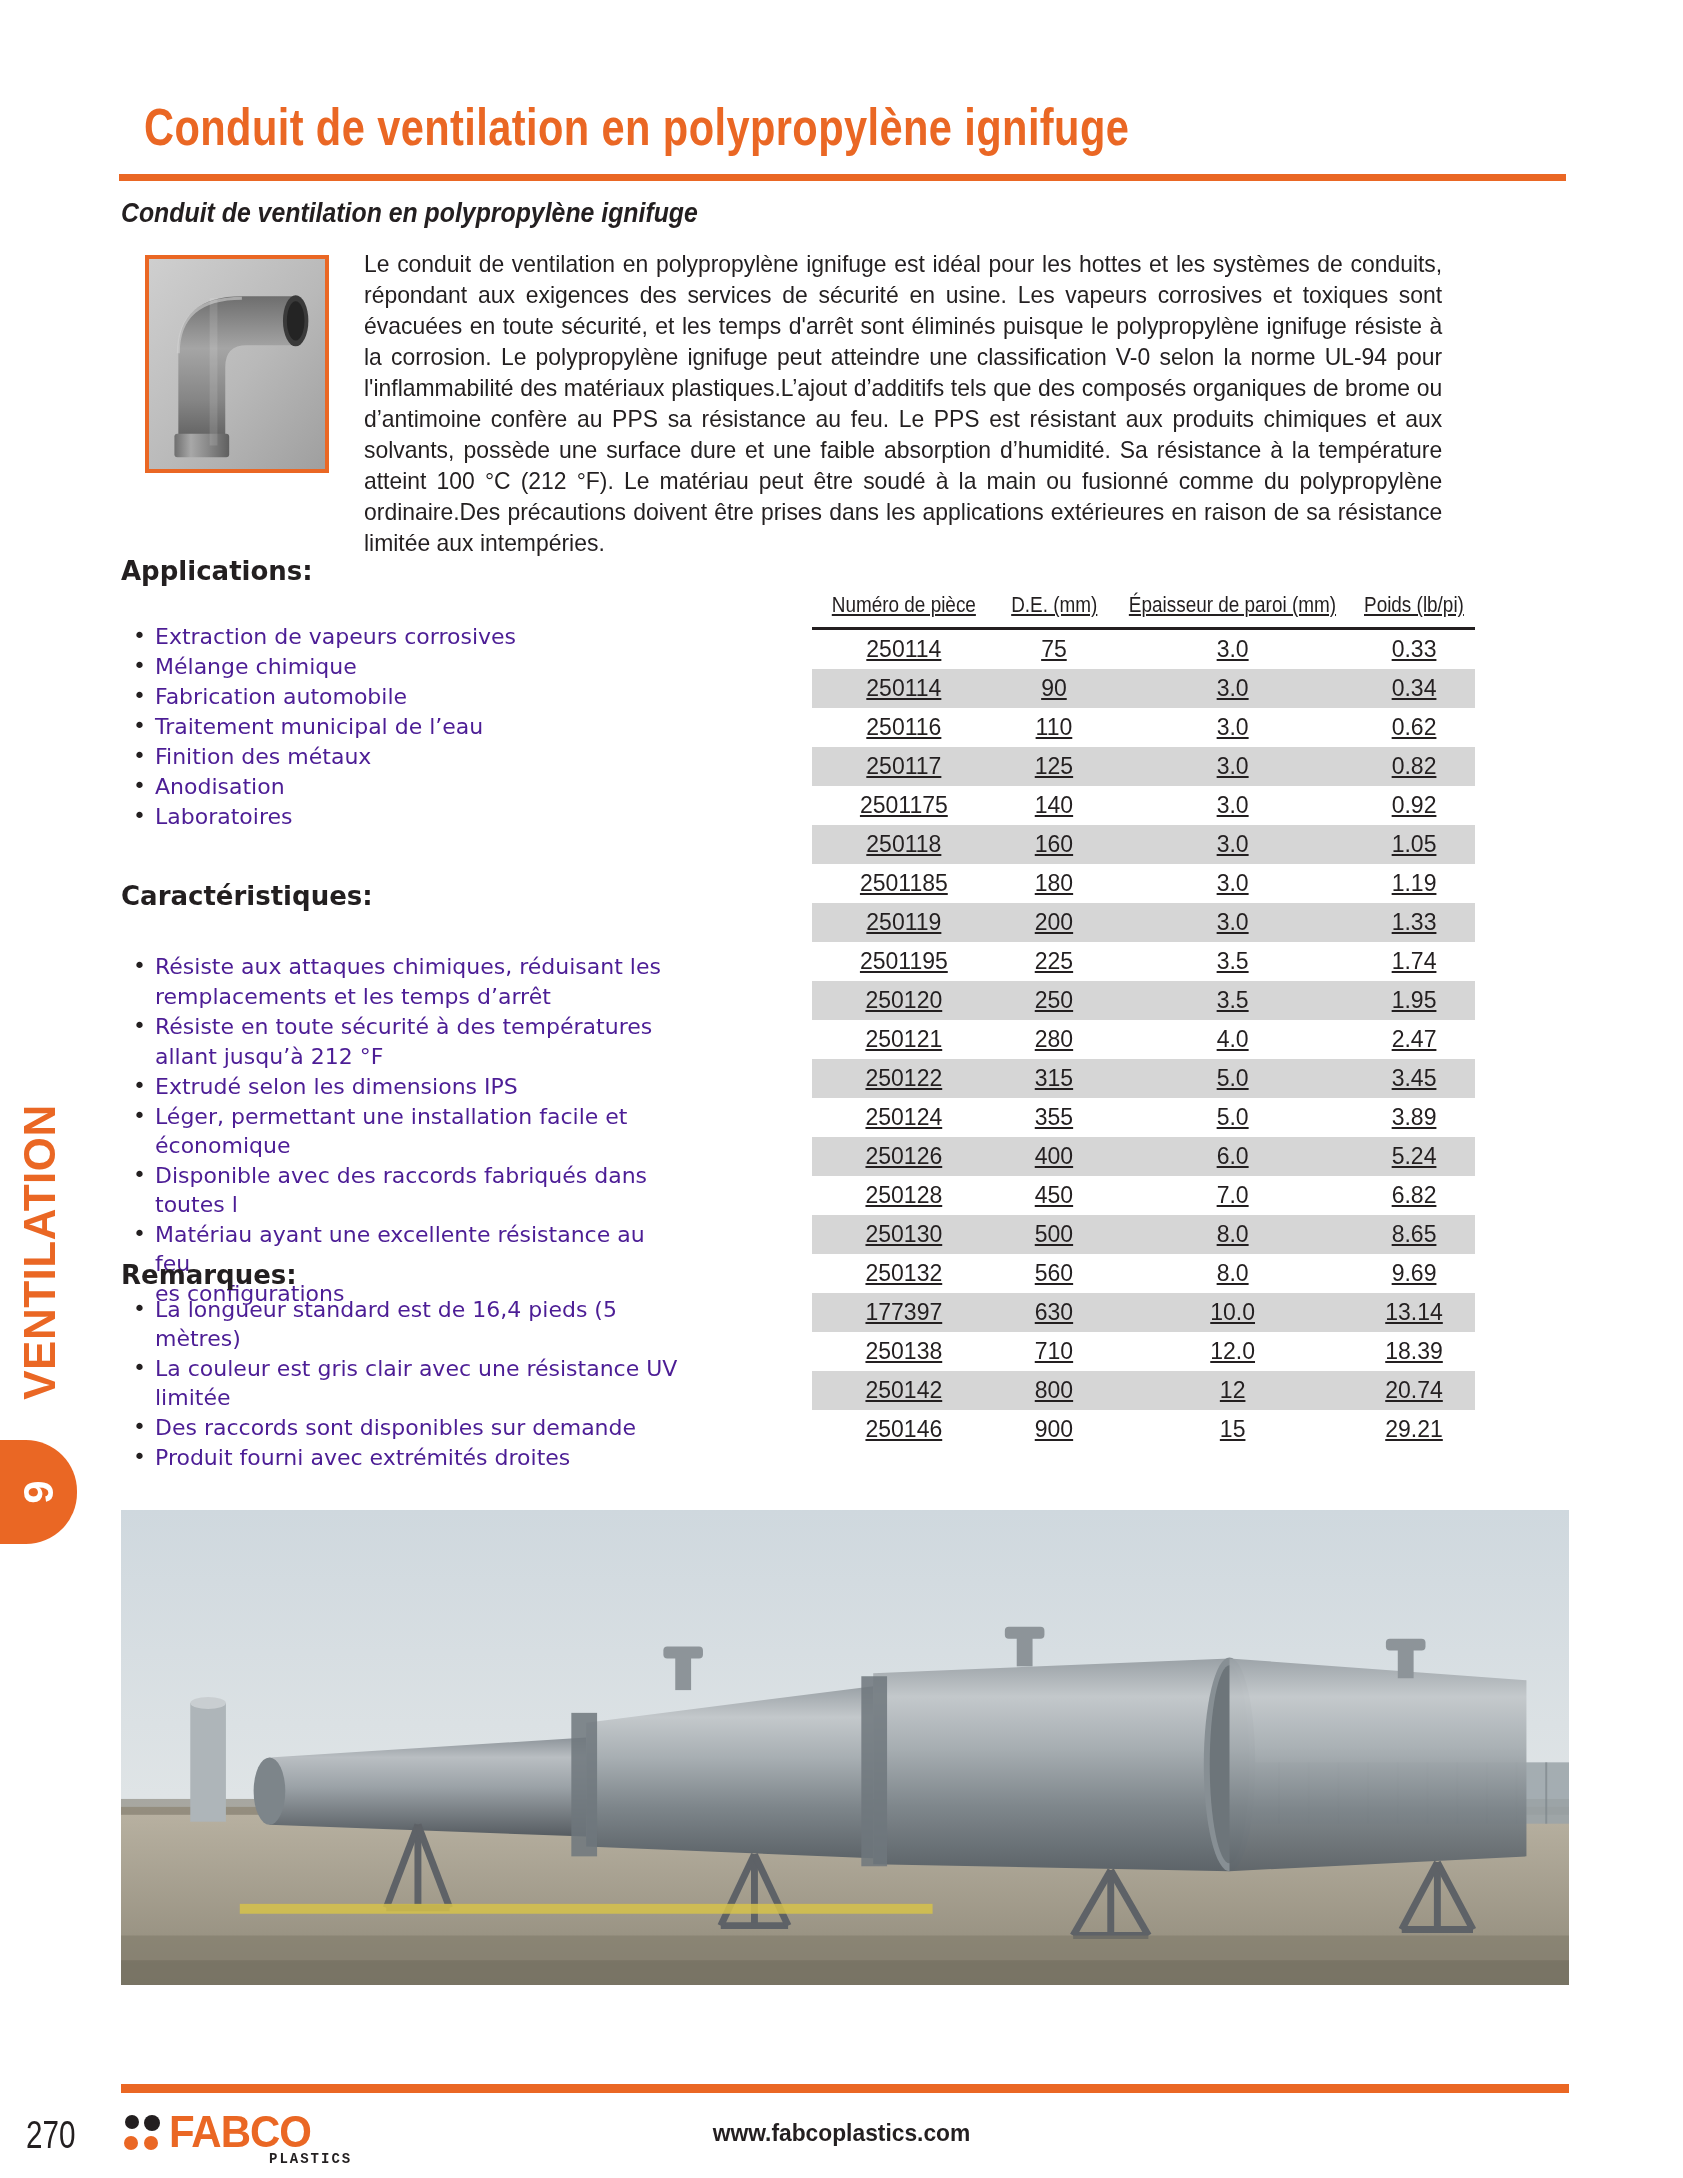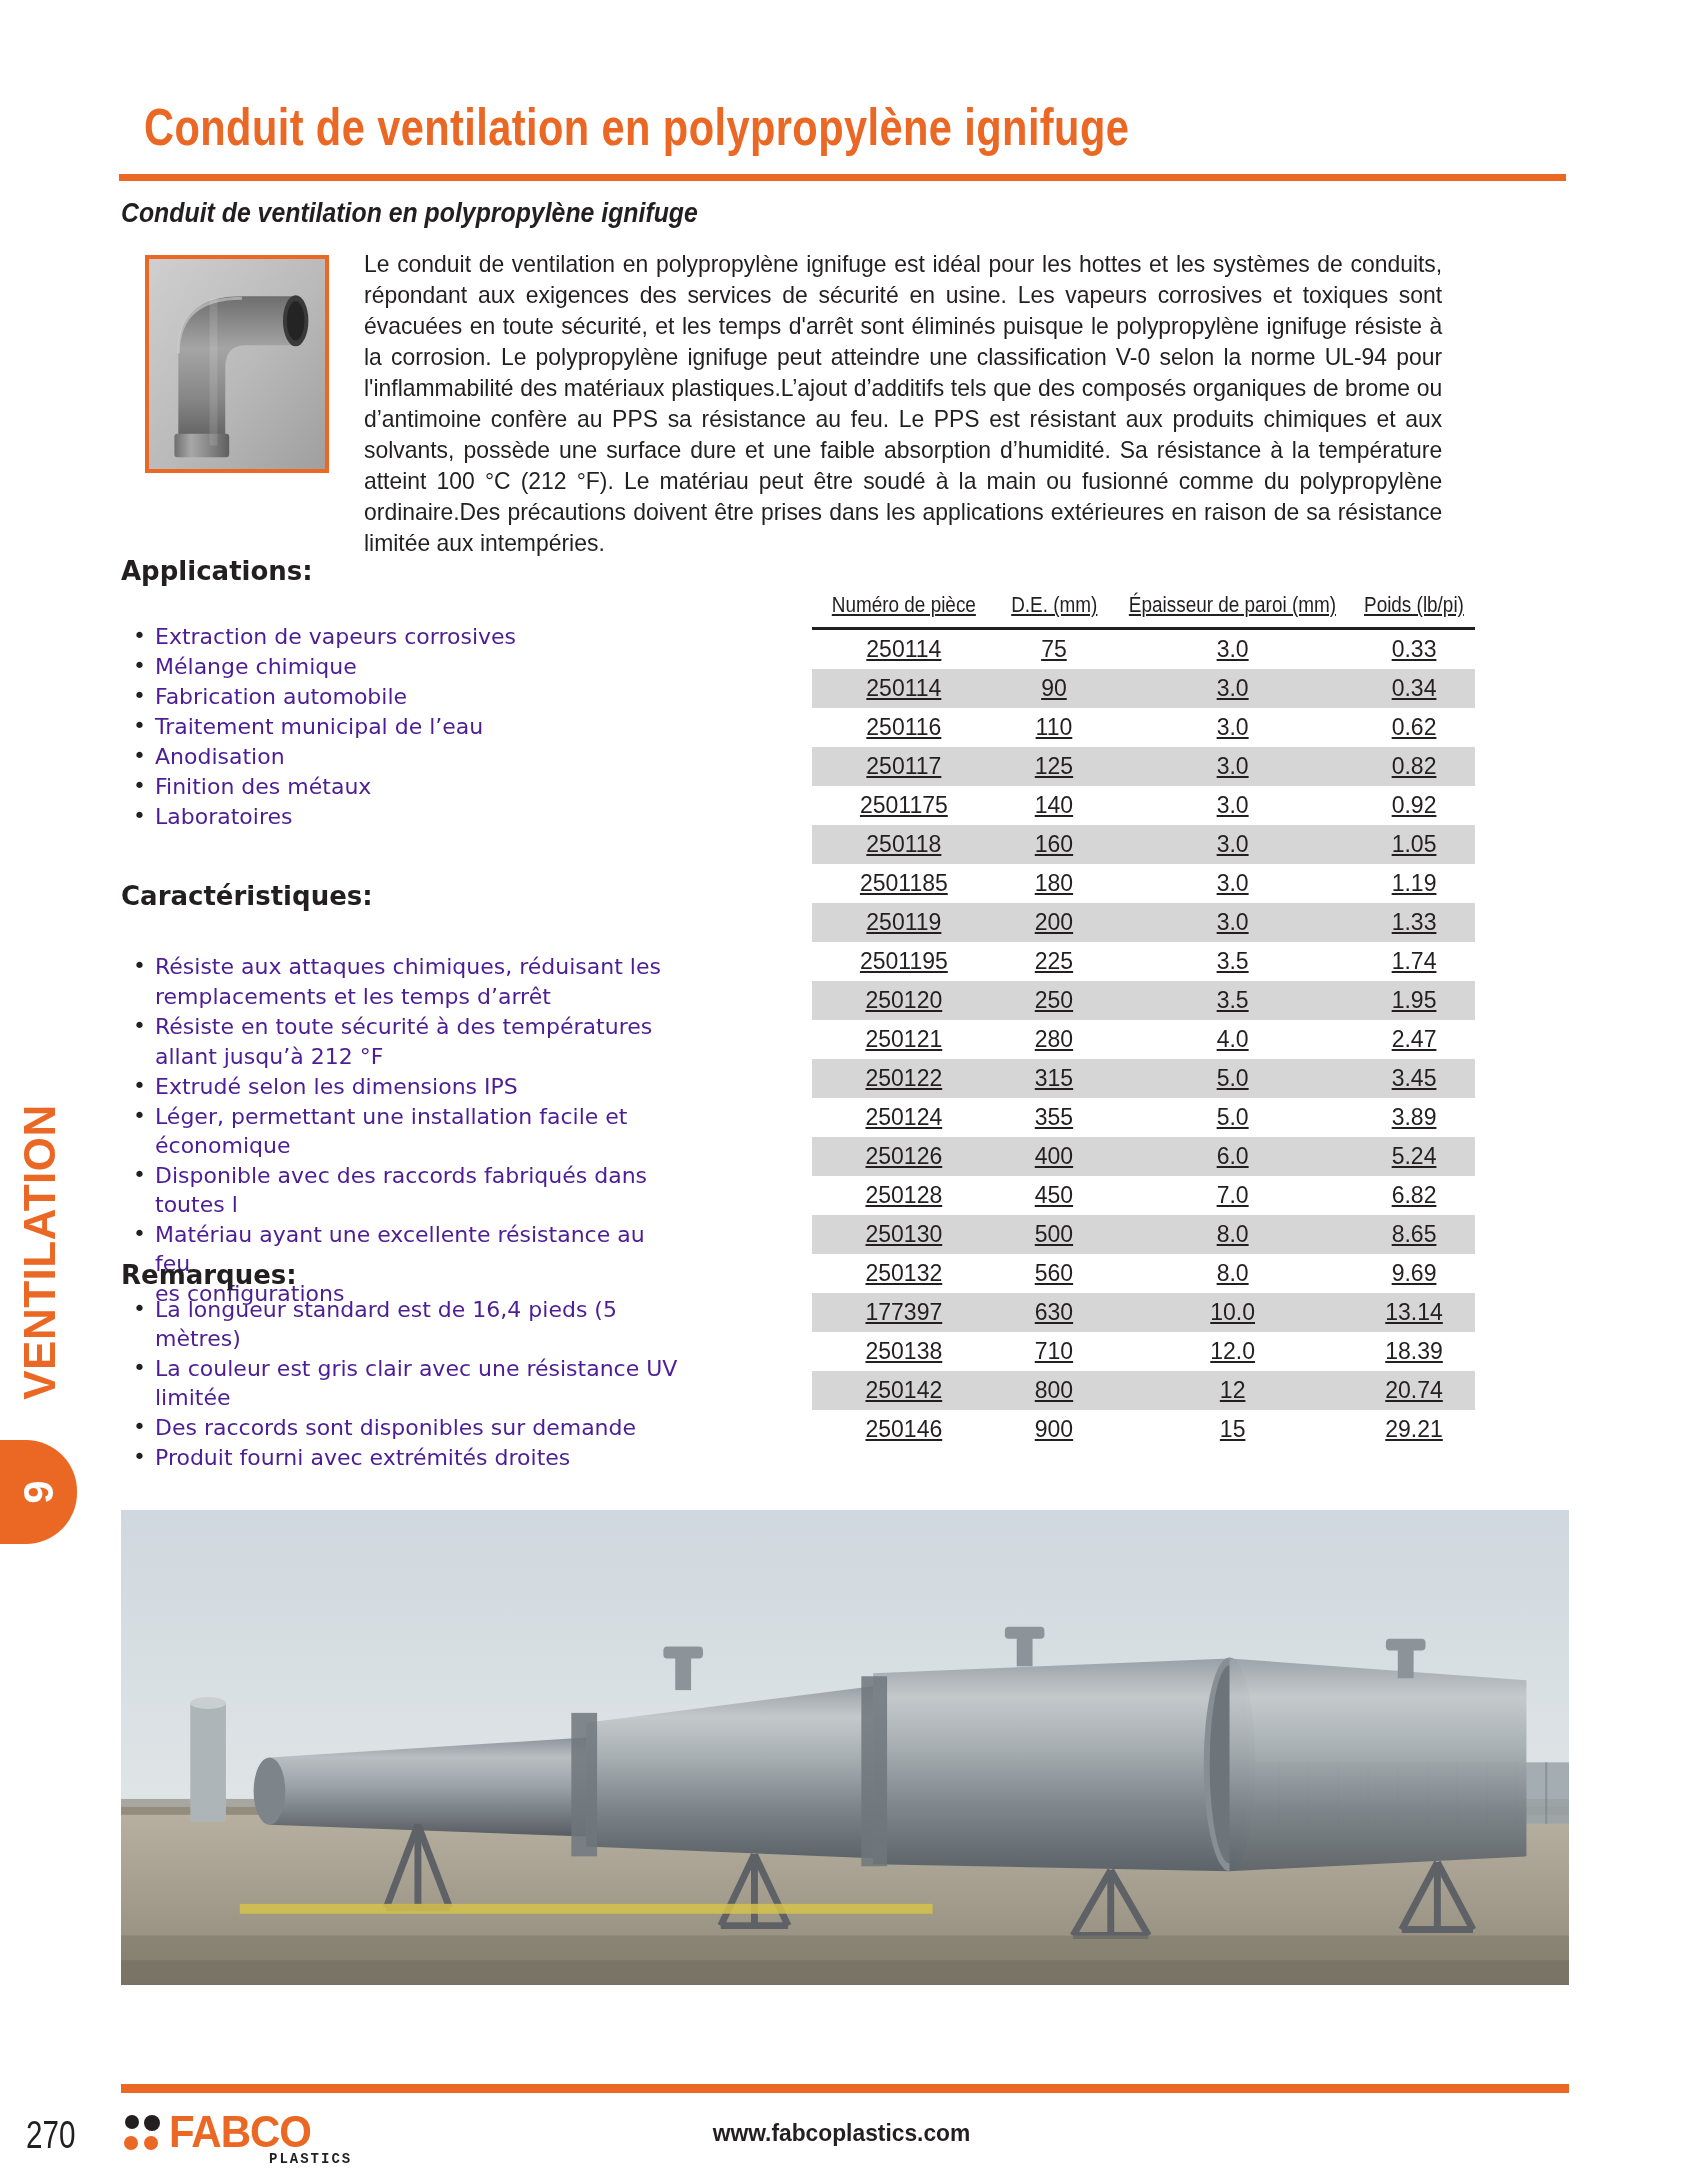--- a/index.html
+++ b/index.html
@@ -323,22 +323,22 @@
 </div>
 
 <div id="intro-paragraph">Le conduit de ventilation en polypropylène ignifuge est idéal pour les hottes et les systèmes de conduits, répondant aux exigences des services de sécurité en usine. Les vapeurs corrosives et toxiques sont évacuées en toute sécurité, et les temps d'arrêt sont éliminés puisque le polypropylène ignifuge résiste à la corrosion. Le polypropylène ignifuge peut atteindre une classification V-0 selon la norme UL-94 pour l'inflammabilité des matériaux plastiques.L’ajout d’additifs tels que des composés organiques de brome ou d’antimoine confère au PPS sa résistance au feu. Le PPS est résistant aux produits chimiques et aux solvants, possède une surface dure et une faible absorption d’humidité. Sa résistance à la température atteint 100 °C (212 °F). Le matériau peut être soudé à la main ou fusionné comme du polypropylène ordinaire.Des précautions doivent être prises dans les applications extérieures en raison de sa résistance limitée aux intempéries.</div>
 
 <div class="section-heading" id="applications-heading">Applications:</div>
 <ul class="bullet-list" id="applications-list">
   <li>Extraction de vapeurs corrosives</li>
   <li>Mélange chimique</li>
   <li>Fabrication automobile</li>
   <li>Traitement municipal de l’eau</li>
+  <li>Finition des métaux</li>
   <li>Anodisation</li>
-  <li>Finition des métaux</li>
   <li>Laboratoires</li>
 </ul>
 
 <div class="section-heading" id="features-heading">Caractéristiques:</div>
 <ul class="bullet-list" id="features-list">
   <li>Résiste aux attaques chimiques, réduisant les</li>
   <li class="cont">remplacements et les temps d’arrêt</li>
   <li>Résiste en toute sécurité à des températures</li>
   <li class="cont">allant jusqu’à 212 °F</li>
   <li>Extrudé selon les dimensions IPS</li>

